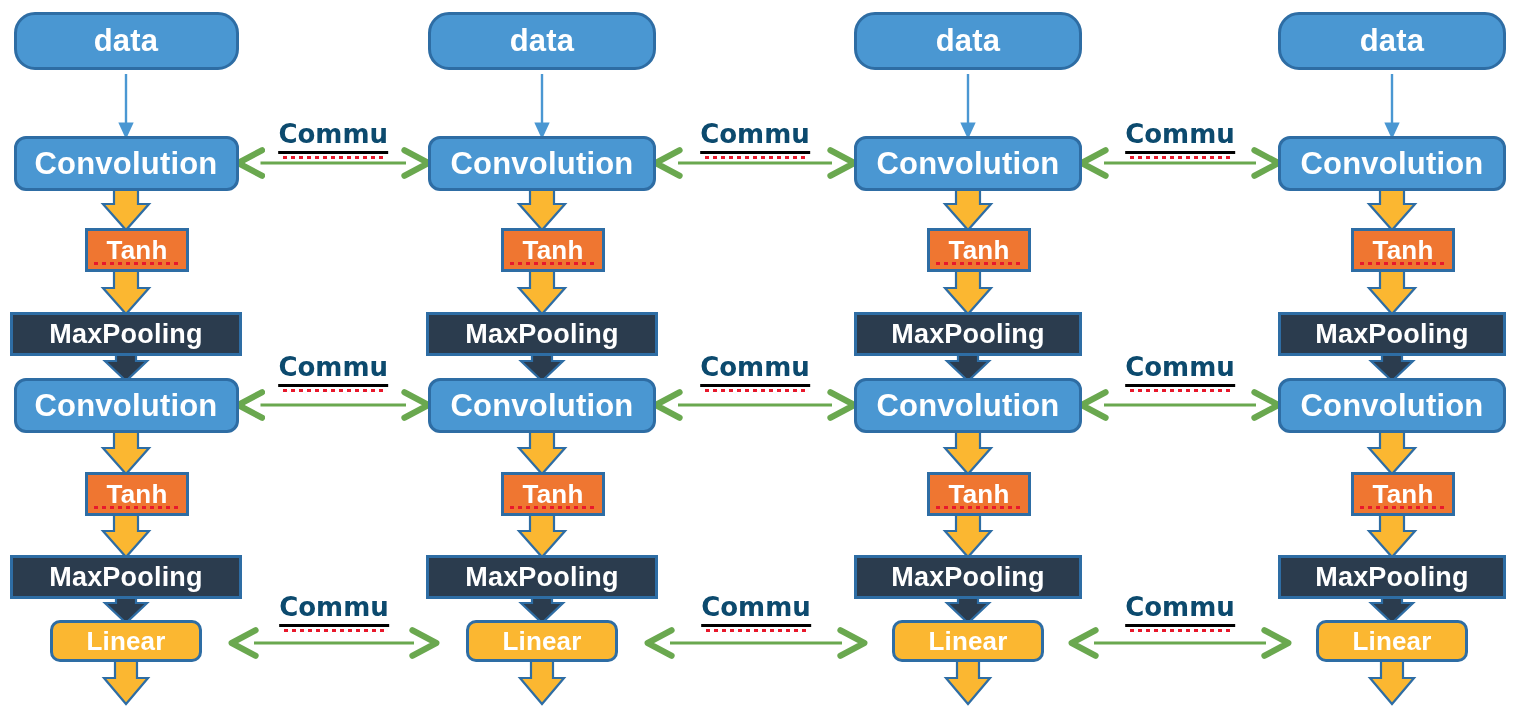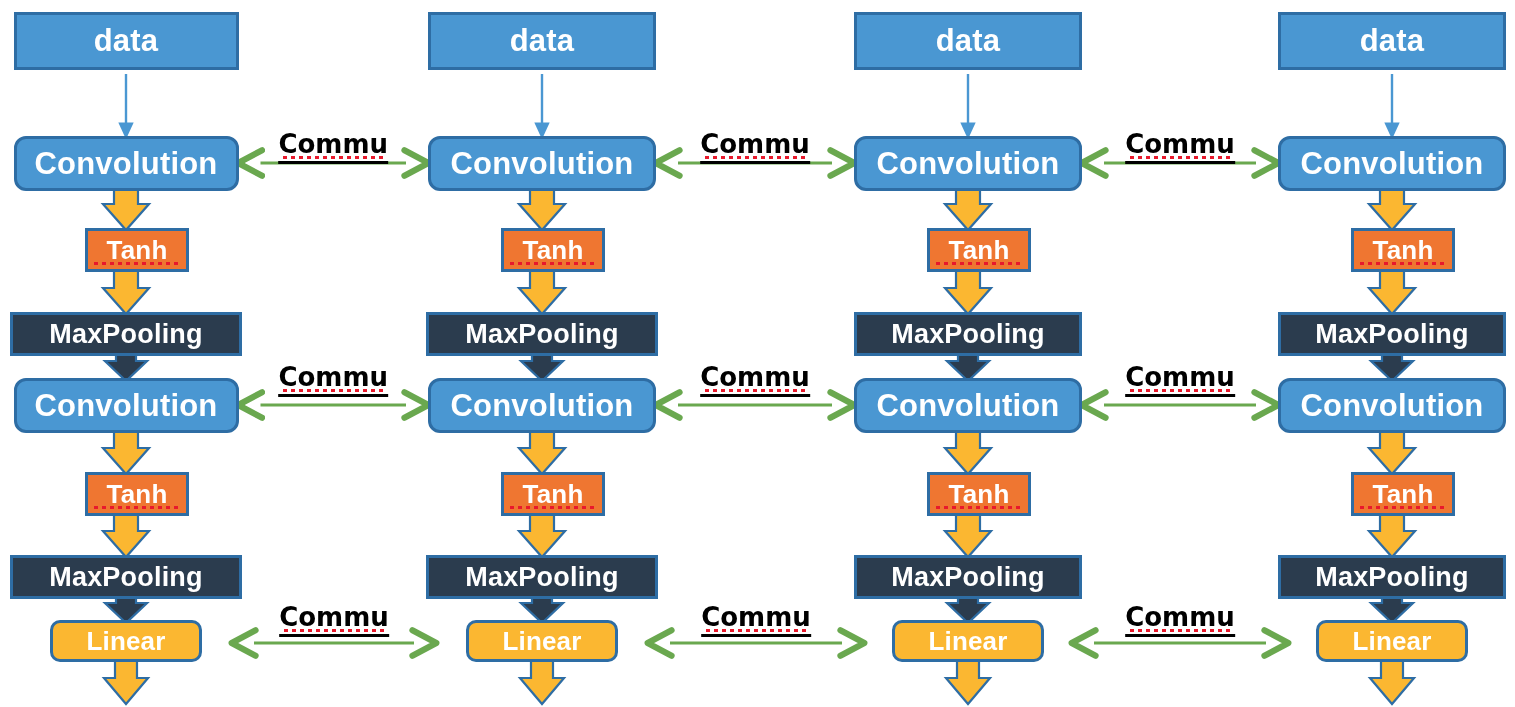--- a/index.html
+++ b/index.html
@@ -17,21 +17,21 @@
     display:flex;align-items:center;justify-content:center;
     color:#ffffff;
     font-weight:700;
     white-space:nowrap;
     letter-spacing:.2px;
     border:3px solid #2e6da4;
     z-index:5;
   }
   .node-data{
     background:#4a97d2;
-    border-radius:0;
+    border-radius:21px;
     font-size:31px;
   }
   .node-conv{
     background:#4a97d2;
     border-radius:12px;
     font-size:31px;
   }
   .node-pool{
     background:#2b3c4e;
     border-radius:0px;
@@ -57,22 +57,22 @@
     height:3px;
     background-image:repeating-linear-gradient(to right,#e8192c 0 4px,transparent 4px 8px);
     pointer-events:none;
   }
 
   
   .commu{position:absolute;z-index:4;}
   .commu .label{
     position:absolute;
     left:50%;transform:translateX(-50%);
-    top:10px;
-    color:#000000;
+    top:0;
+    color:#0c4a6e;
     font-size:26px;
     font-weight:700;
     white-space:nowrap;
     padding-bottom:2px;
     border-bottom:3px solid #000000;
     font-family:"DejaVu Sans",sans-serif;
   }
   .commu .squiggle{
     position:absolute;
     top:37px;

